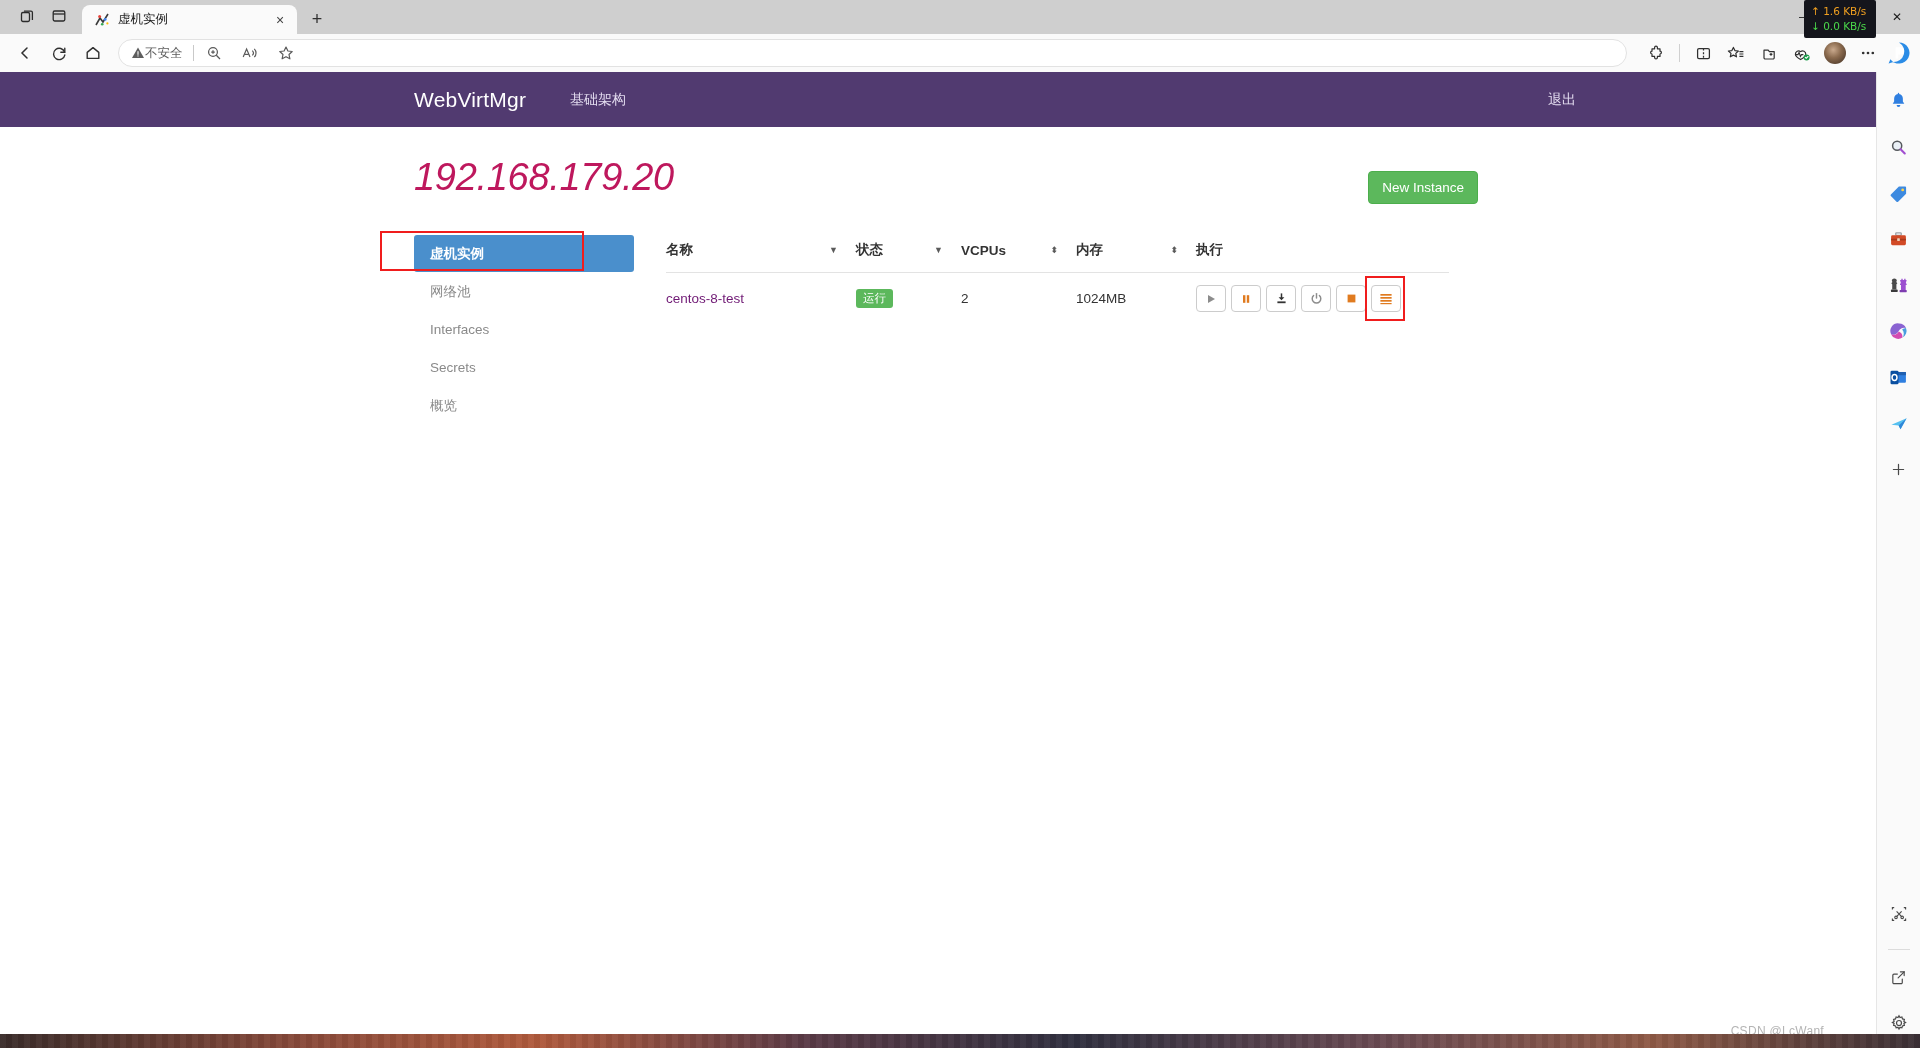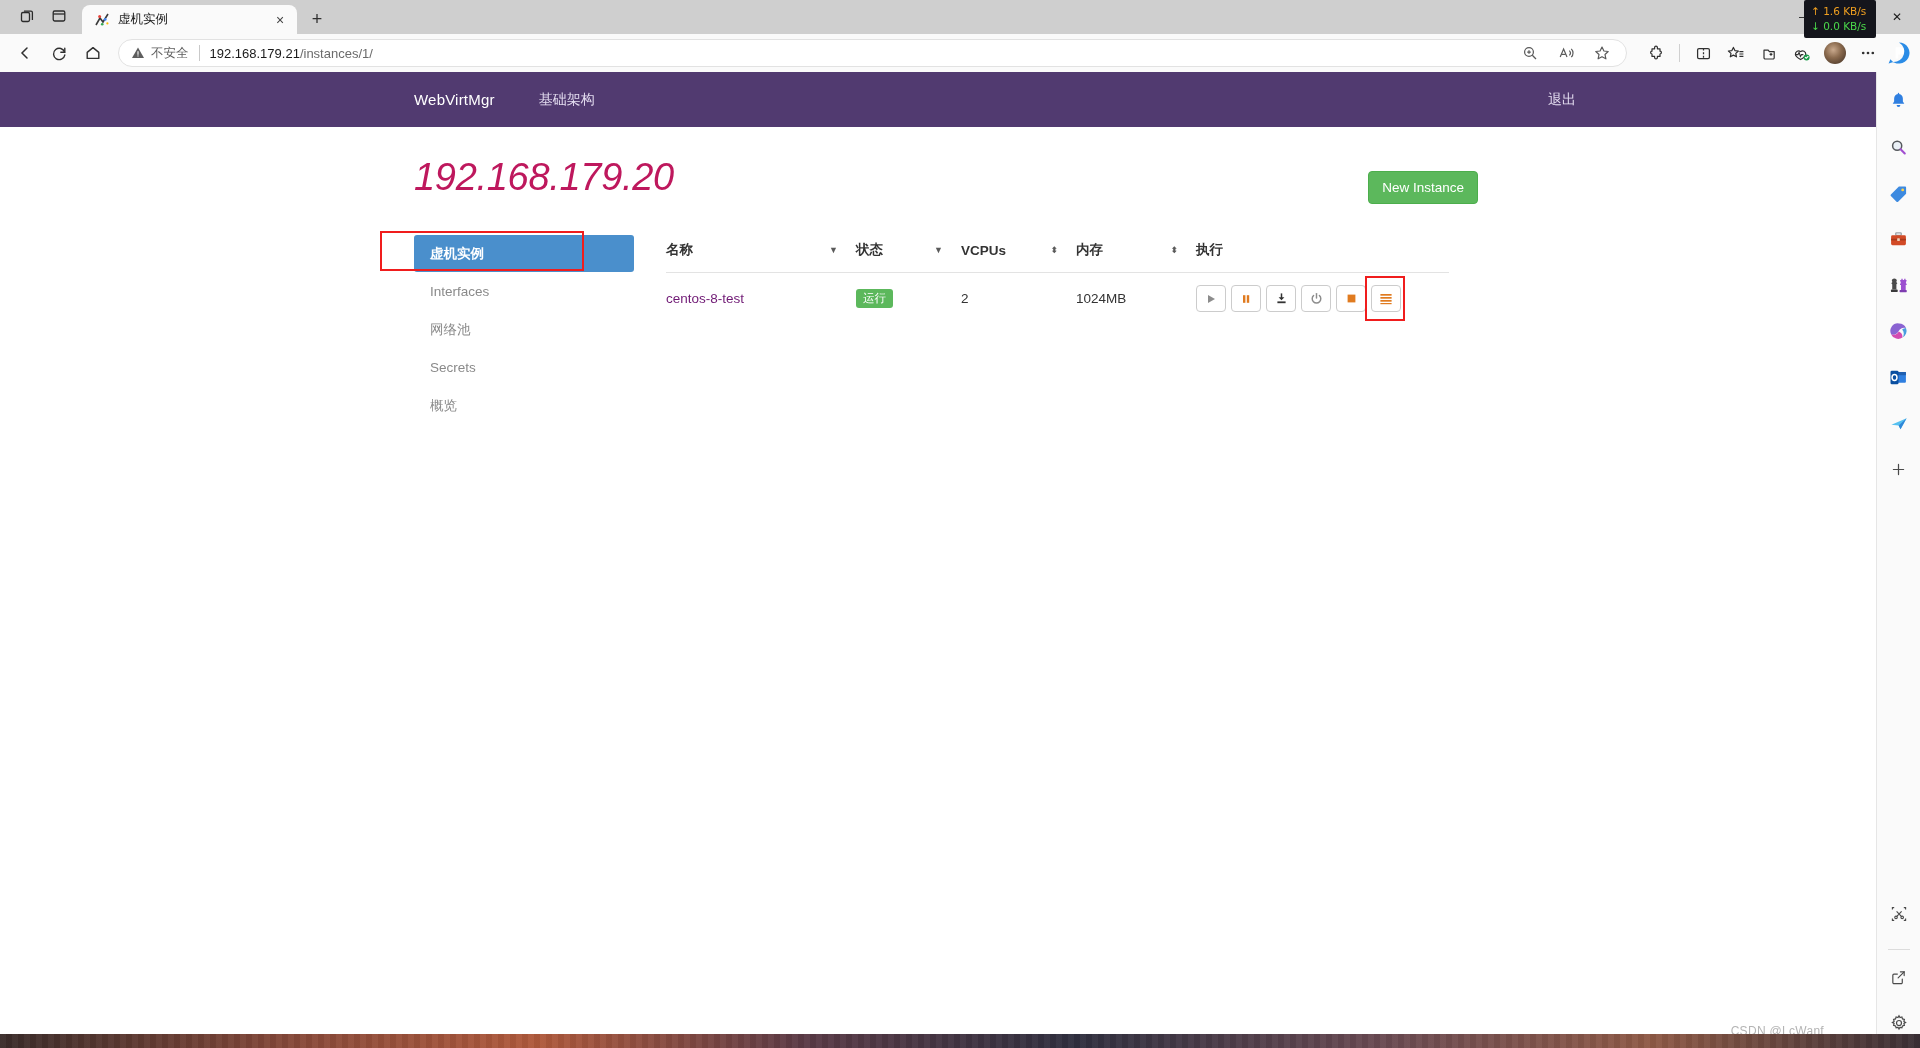--- a/index.html
+++ b/index.html
@@ -32,21 +32,21 @@
   .navbar {
     position: absolute; left: 0; top: 34px; width: 1920px; height: 38px;
     background: #fafafa; display: flex; align-items: center; padding: 0 8px;
   }
   .nav-btn { width: 34px; height: 30px; display: flex; align-items: center; justify-content: center; color: #303030; border-radius: 5px; }
   .omnibox {
     flex: 1; height: 28px; background: #ffffff; border-radius: 14px;
     display: flex; align-items: center; padding: 0 10px 0 12px; margin: 0 8px;
     border: 1px solid #e2e2e2;
   }
-  .omni-warn { display: flex; align-items: center; gap: 6px; color: #5e5e5e; font-size: 12.5px; }
+  .omni-warn { display: flex; align-items: center; color: #5e5e5e; font-size: 12.5px; }
   .omni-sep { width: 1px; height: 16px; background: #c9c9c9; margin: 0 10px; }
   .omni-url { font-size: 13px; color: #1a1a1a; flex: 1; }
   .omni-url .dim { color: #6b6b6b; }
   .omni-right { display: flex; align-items: center; gap: 16px; padding-right: 4px; }
   .omni-ic { width: 20px; height: 20px; display: flex; align-items: center; justify-content: center; color: #5a5a5a; }
   .ext-icons { display: flex; align-items: center; gap: 3px; padding-left: 6px; }
   .ext-ic { width: 30px; height: 30px; display: flex; align-items: center; justify-content: center; border-radius: 5px; color: #303030; }
   .ext-div { width: 1px; height: 18px; background: #d0d0d0; margin: 0 5px; }
   .avatar { width: 22px; height: 22px; border-radius: 50%; background: radial-gradient(circle at 42% 36%, #c9a98d 0%, #8a6a4e 42%, #3b2b20 100%); }
   .copilot { width: 26px; height: 26px; border-radius: 50%; display: flex; align-items: center; justify-content: center; }
@@ -63,21 +63,21 @@
 
   
   .viewport {
     position: absolute; left: 0; top: 72px; width: 1876px; height: 976px;
     background: #ffffff; overflow: hidden;
   }
   .wvm-nav {
     height: 55px; background: #513a70; display: flex; align-items: center;
     padding-left: 414px; position: relative;
   }
-  .wvm-brand { color: #ffffff; font-size: 15px; letter-spacing: .2px; }
+  .wvm-brand { color: #ffffff; font-size: 21px; letter-spacing: .2px; }
   .wvm-link { color: #e4ddf0; font-size: 14px; margin-left: 44px; }
   .wvm-logout { position: absolute; right: 300px; color: #e4ddf0; font-size: 14px; text-align: center; }
 
   .netbadge {
     position: absolute; right: 44px; top: 0; width: 72px; height: 38px;
     background: #14151c; border-radius: 2px;
     display: flex; flex-direction: column; justify-content: center;
     padding-left: 7px; z-index: 30;
     font-family: "DejaVu Sans", sans-serif;
   }
@@ -214,21 +214,20 @@
     <div class="omnibox">
       <span class="omni-warn">
         <svg width="14" height="14" viewBox="0 0 14 14">
           <path d="M7 1.6 L13 12 H1 Z" fill="#5e5e5e"></path>
           <rect x="6.45" y="5.2" width="1.1" height="3.6" fill="#ffffff"></rect>
           <rect x="6.45" y="9.4" width="1.1" height="1.1" fill="#ffffff"></rect>
         </svg>
         <span>不安全</span>
       </span>
       <span class="omni-sep"></span>
-      <span class="omni-url"><span>192.168.179.21</span><span class="dim">/instances/1/</span></span>
       <span class="omni-right">
         <span class="omni-ic">
           <svg width="16" height="16" viewBox="0 0 16 16" fill="none" stroke="#5a5a5a" stroke-width="1.25">
             <circle cx="7" cy="7" r="4.4"></circle>
               <path d="M10.3 10.3 L14 14"></path>
               <path d="M5.2 7 H8.8 M7 5.2 V8.8"></path>
           </svg>
         </span>
         <span class="omni-ic">
           <svg width="17" height="16" viewBox="0 0 17 16" fill="none" stroke="#5a5a5a" stroke-width="1.2">
@@ -313,24 +312,24 @@
       <div class="new-instance">New Instance</div>
 
       <div class="body-row">
 
         <nav class="sidenav">
           <div class="sn-bluecap"></div>
           <div class="sn-item active">
             <span>虚机实例</span>
           </div>
           <div class="sn-item">
-            <span>Interfaces</span>
+            <span>网络池</span>
           </div>
           <div class="sn-item">
-            <span>网络池</span>
+            <span>Interfaces</span>
           </div>
           <div class="sn-item">
             <span>Secrets</span>
           </div>
           <div class="sn-item">
             <span>概览</span>
           </div>
           <div class="sn-hl"></div>
         </nav>
 

